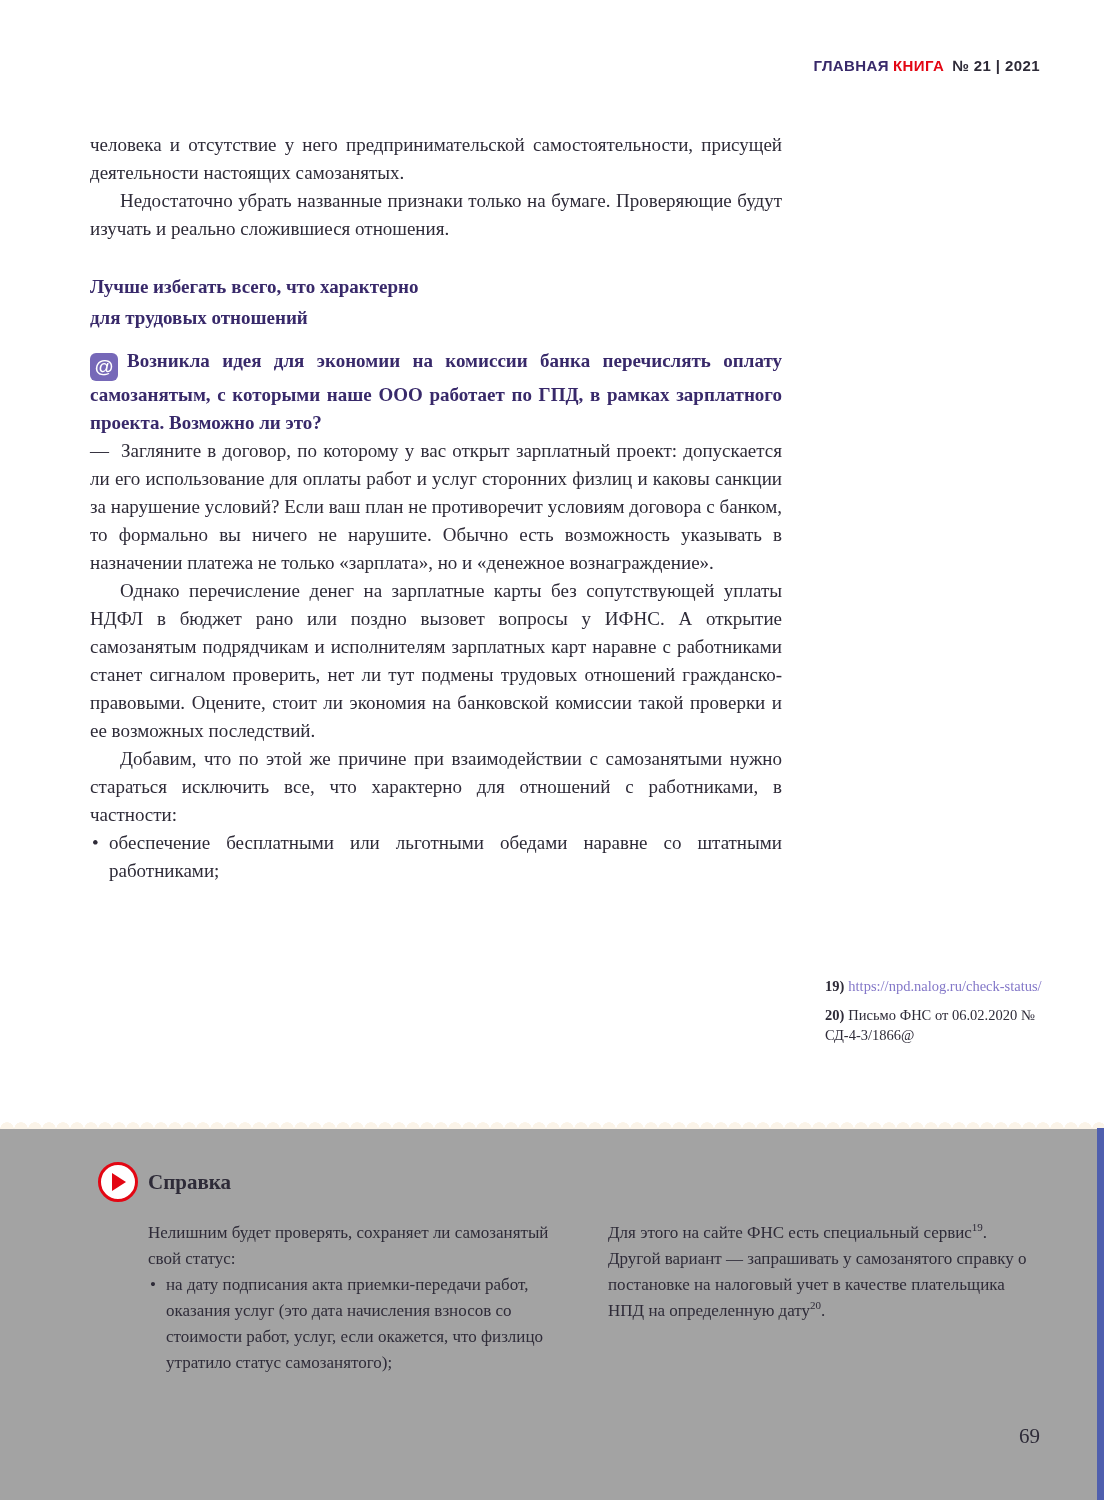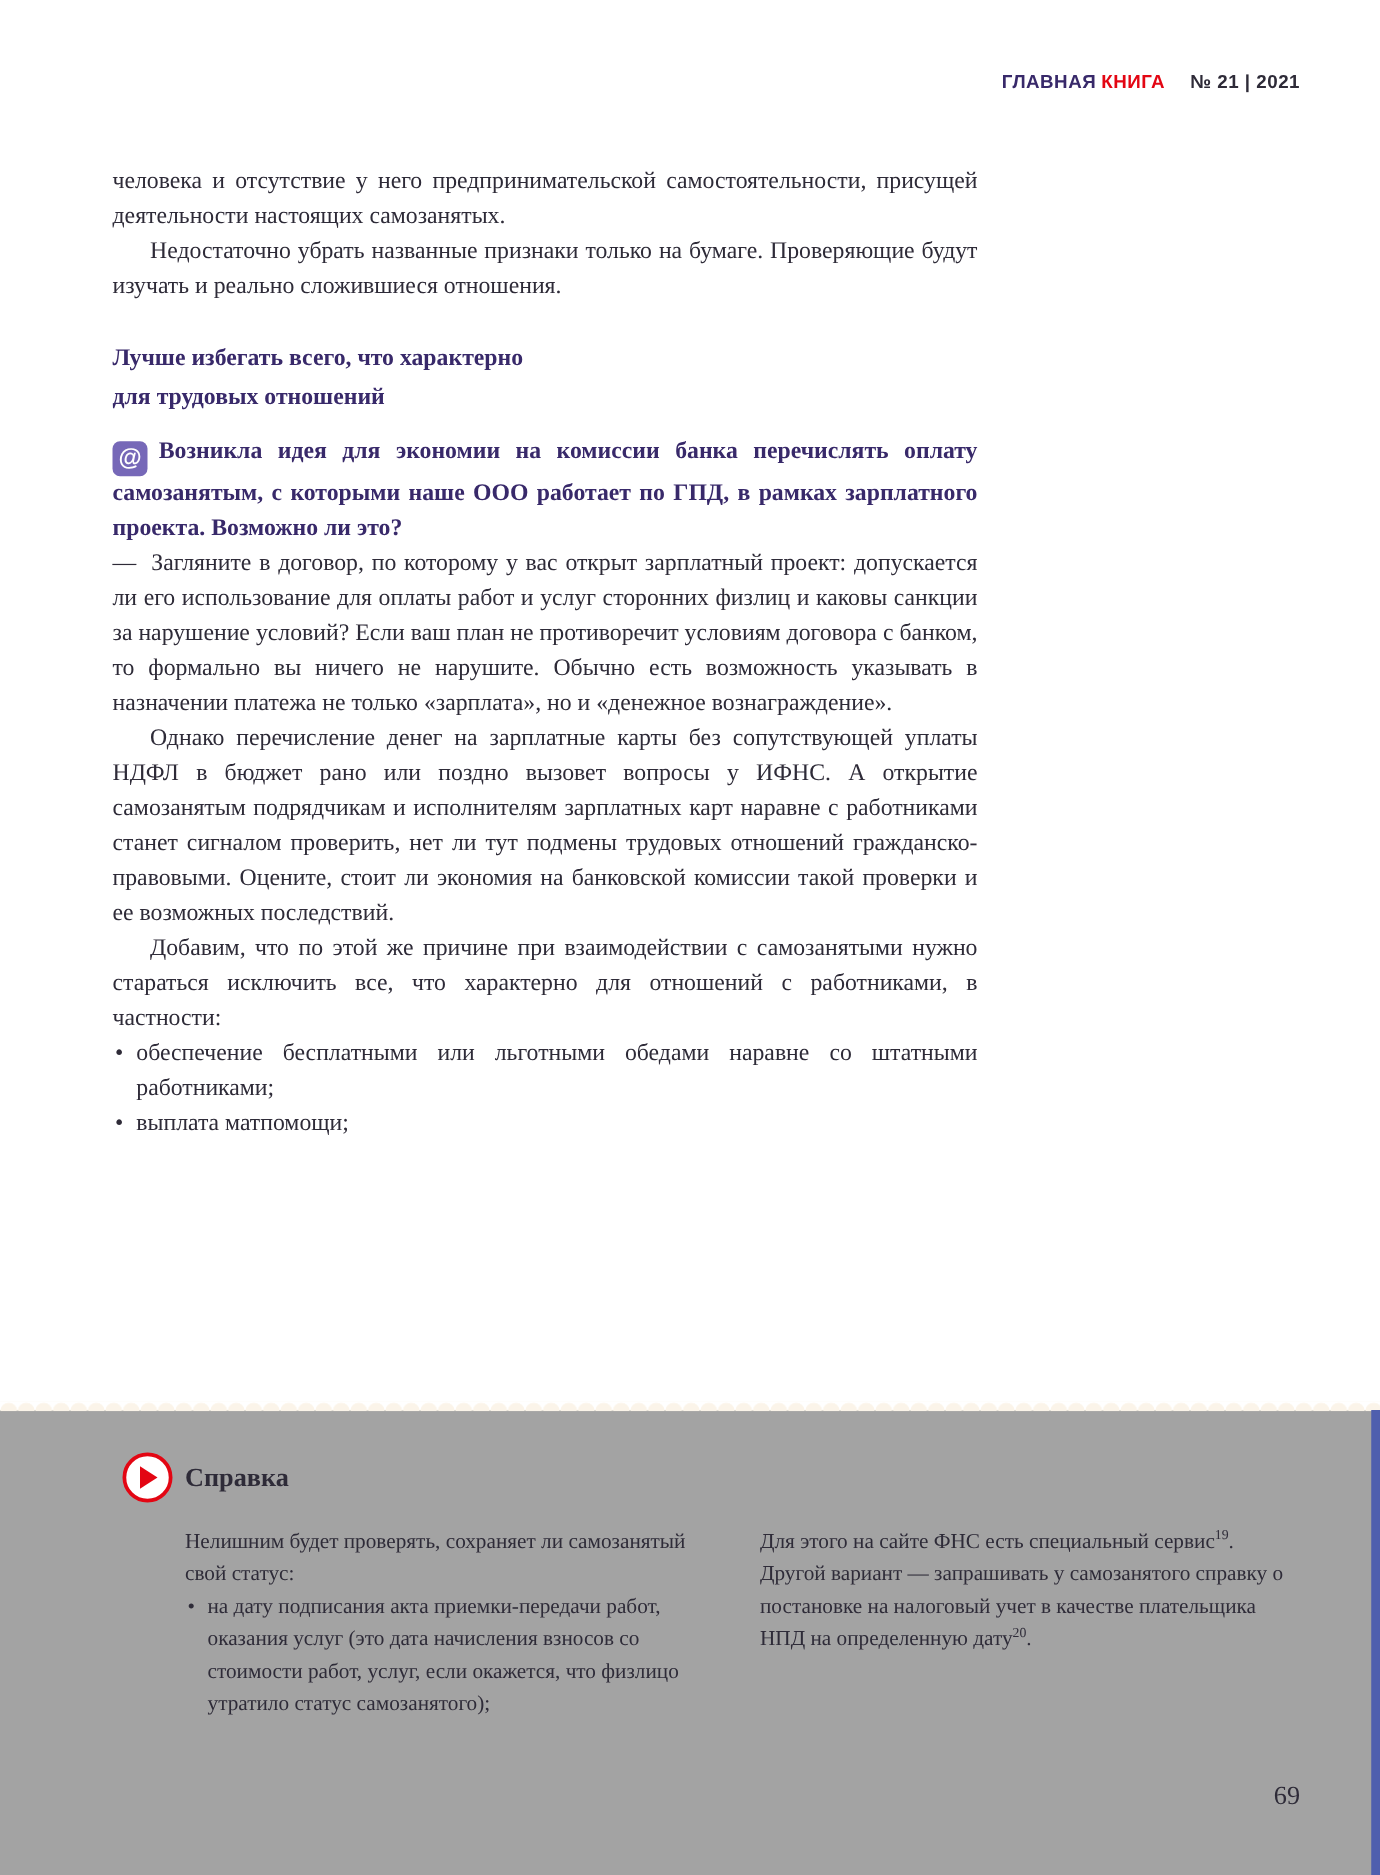--- a/index.html
+++ b/index.html
@@ -12,21 +12,21 @@
 
   
   .masthead {
     position:absolute; top:57px; right:64px;
     font-family:"Liberation Sans","DejaVu Sans",sans-serif;
     font-size:15px; font-weight:bold; letter-spacing:0.4px;
     white-space:nowrap;
   }
   .brand-primary { color:#38296a; }
   .brand-secondary { color:#e30613; margin-left:4px; }
-  .issue { color:#2e2b38; margin-left:20px; }
+  .issue { color:#2e2b38; margin-left:8px; }
 
   
   .main {
     position:absolute; left:90px; top:131px; width:692px;
     font-size:19px; line-height:28px; text-align:justify;
   }
   .para { margin:0; }
   .p-indent { text-indent:30px; }
 
   .section-heading {
@@ -119,24 +119,31 @@
 
     <p class="question"><span class="at-badge">@</span><span>Возникла идея для экономии на комиссии банка перечислять оплату самозанятым, с которыми наше ООО работает по ГПД, в рамках зарплатного проекта. Возможно ли это?</span></p>
 
     <p class="para"><span class="answer-dash">—</span><span>Загляните в договор, по которому у вас открыт зарплатный проект: допускается ли его использование для оплаты работ и услуг сторонних физлиц и каковы санкции за нарушение условий? Если ваш план не противоречит условиям договора с банком, то формально вы ничего не нарушите. Обычно есть возможность указывать в назначении платежа не только «зарплата», но и «денежное вознаграждение».</span></p>
 
     <p class="para p-indent">Однако перечисление денег на зарплатные карты без сопутствующей уплаты НДФЛ в бюджет рано или поздно вызовет вопросы у ИФНС. А открытие самозанятым подрядчикам и исполнителям зарплатных карт наравне с работниками станет сигналом проверить, нет ли тут подмены трудовых отношений гражданско-правовыми. Оцените, стоит ли экономия на банковской комиссии такой проверки и ее возможных последствий.</p>
     <p class="para p-indent">Добавим, что по этой же причине при взаимодействии с самозанятыми нужно стараться исключить все, что характерно для отношений с работниками, в частности:</p>
 
     <ul class="bullet-list">
       <li>обеспечение бесплатными или льготными обедами наравне со штатными работниками;</li>
-      <li>выплата матпомощи;</li>
     </ul>
   </main>
 
+  <aside class="footnotes">
+    <div class="footnote">
+      <span class="footnote-num">19)</span><a class="footnote-link">https://npd.nalog.ru/check-status/</a>
+    </div>
+    <div class="footnote">
+      <span class="footnote-num">20)</span><span>Письмо ФНС от 06.02.2020 № СД-4-3/1866@</span>
+    </div>
+  </aside>
 
   <section class="ref-box">
     <div class="scallop-edge"></div>
     <span class="ref-icon"></span>
     <h3 class="ref-title">Справка</h3>
 
     <div class="ref-col ref-col-left">
       <p>Нелишним будет проверять, сохраняет ли самозанятый свой статус:</p>
       <ul class="ref-list">
         <li>на дату подписания акта приемки-передачи работ, оказания услуг (это дата начисления взносов со стоимости работ, услуг, если окажется, что физлицо утратило статус самозанятого);</li>

